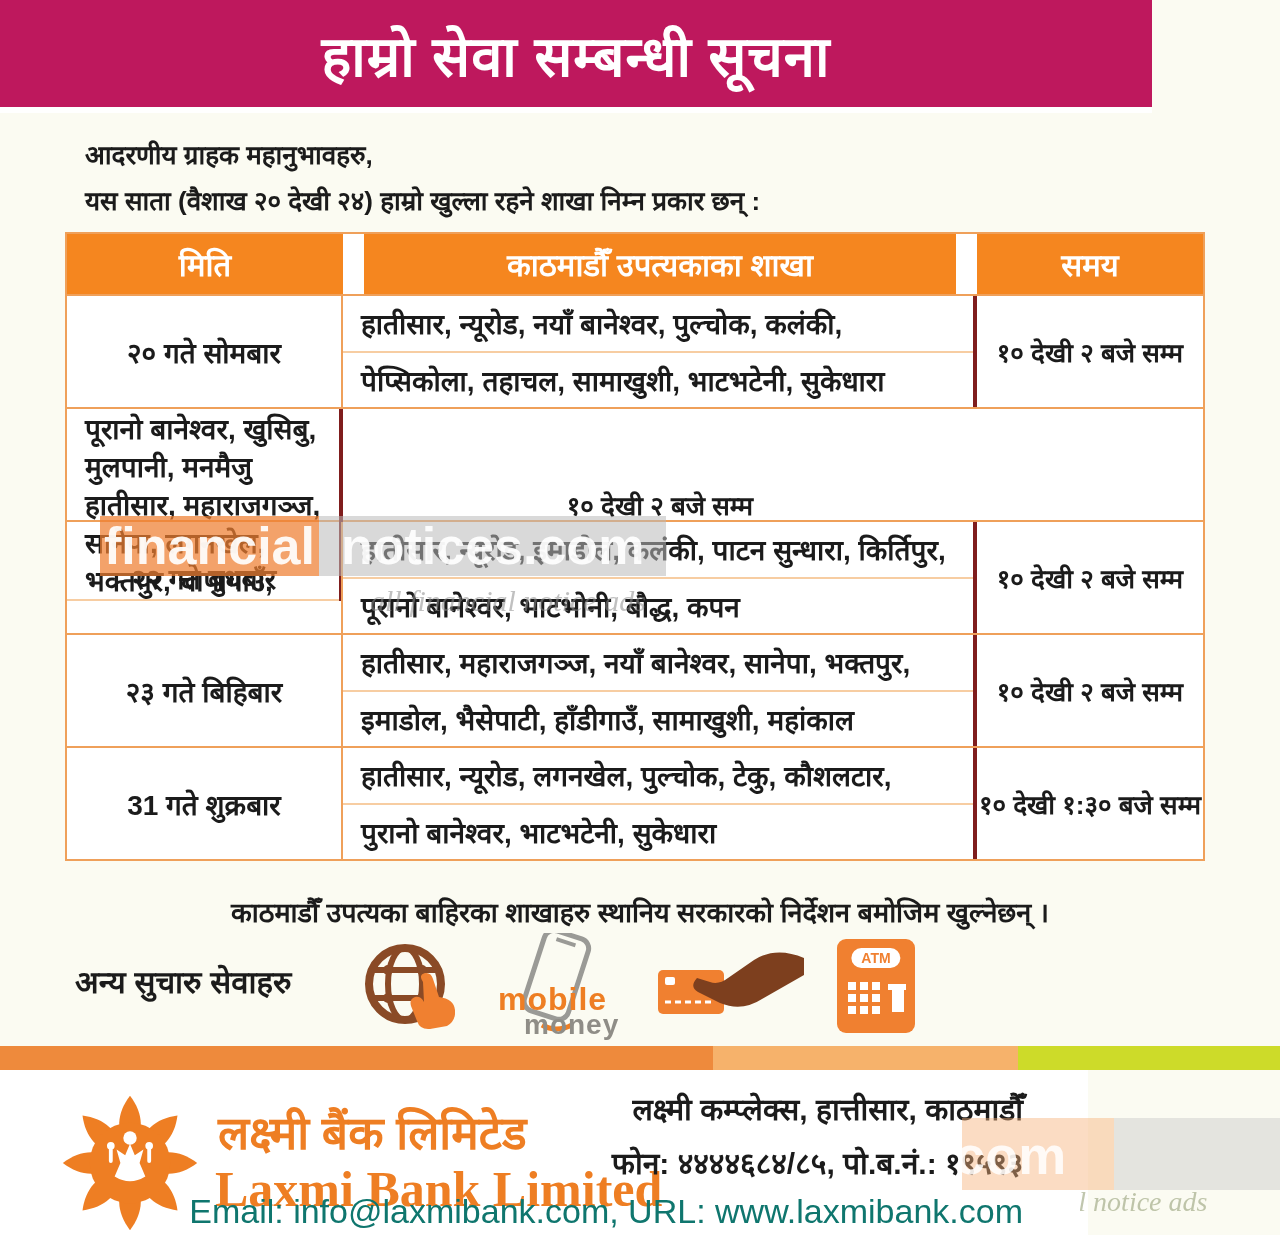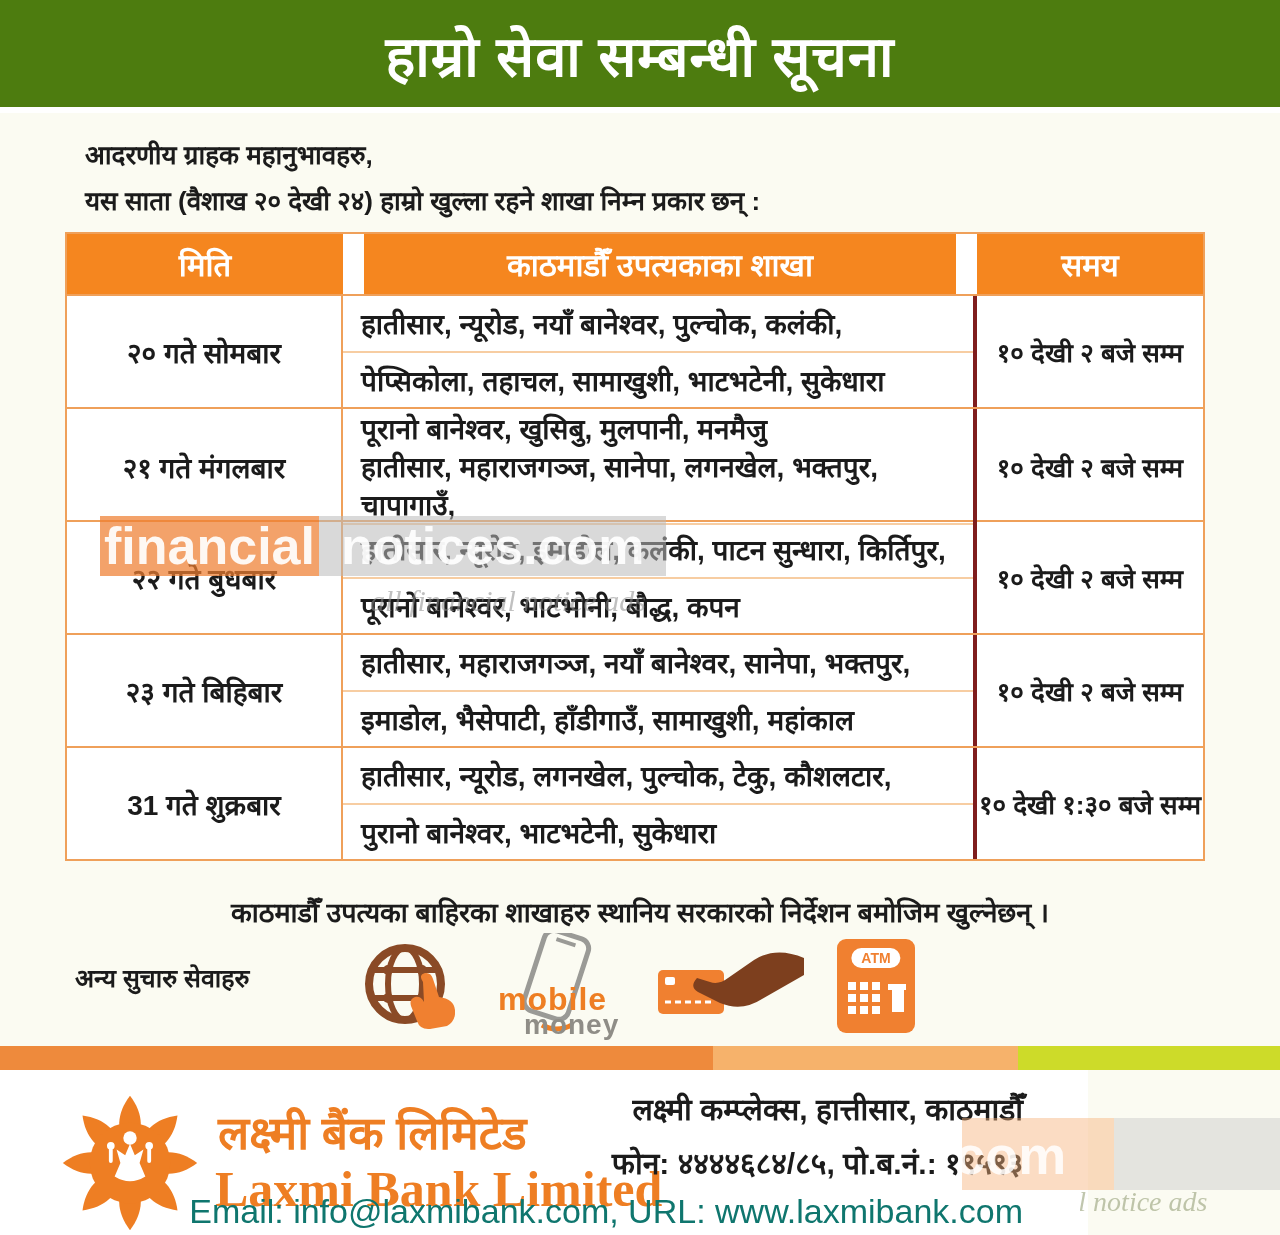--- a/index.html
+++ b/index.html
@@ -6,22 +6,22 @@
   html,body { width:1280px; height:1235px; }
   body {
     position:relative; overflow:hidden;
     background:#fbfbf2;
     font-family:"Liberation Sans","DejaVu Sans",sans-serif;
     color:#1b1b1b;
   }
 
   
   .header {
-    position:absolute; left:0; top:0; width:1280px; height:113px;
-    background:#4d7c0f; display:flex; align-items:center; justify-content:center;
+    position:absolute; left:0; top:0; width:1152px; height:113px;
+    background:#be185d; display:flex; align-items:center; justify-content:center;
     border-bottom:6px solid #fff;
   }
   .header h1 { color:#fff; font-size:56px; font-weight:700; letter-spacing:1px; }
 
   
   .intro { position:absolute; left:85px; top:132px; }
   .intro p { font-size:26px; font-weight:700; line-height:46px; }
 
   
   .notice-table {
@@ -37,21 +37,21 @@
   .t-date { display:flex; align-items:center; justify-content:center; font-size:28px; font-weight:700; border-right:2px solid #EFA05A; }
   .t-branches { display:flex; flex-direction:column; border-right:4px solid #7f1d1d; }
   .t-line { flex:1; display:flex; align-items:center; padding-left:18px; font-size:28px; font-weight:700; }
   .t-line.first { border-bottom:2px solid #F7CDA2; }
   .t-time { display:flex; align-items:center; justify-content:center; font-size:26px; font-weight:700; }
 
   
   .note { position:absolute; left:0; top:893px; width:1280px; text-align:center; font-size:27px; font-weight:700; }
 
   
-  .services-label { position:absolute; left:75px; top:960px; font-size:25px; font-weight:700; }
+  .services-label { position:absolute; left:75px; top:960px; font-size:31px; font-weight:700; }
   .icon-wrap { position:absolute; }
   .globe-wrap   { left:363px; top:940px; width:92px;  height:96px; }
   .mobile-wrap  { left:482px; top:933px; width:150px; height:102px; }
   .card-wrap    { left:652px; top:952px; width:152px; height:74px; }
   .atm-wrap     { left:836px; top:938px; width:80px;  height:96px; }
   .mm-text1 { position:absolute; left:16px; top:48px; font-size:32px; font-weight:700; color:#EE7E23; letter-spacing:1px; }
   .mm-text2 { position:absolute; left:42px; top:76px; font-size:28px; font-weight:700; color:#8f8d87; letter-spacing:1px; }
   .atm-label { position:absolute; left:50%; top:10px; transform:translateX(-50%);
     background:#fff; color:#F08030; font-size:14px; font-weight:700;
     padding:2px 10px; border-radius:10px; }
@@ -109,21 +109,20 @@
   <div class="t-row">
     <div class="t-date">२० गते सोमबार</div>
     <div class="t-branches">
       <div class="t-line first">हातीसार, न्यूरोड, नयाँ बानेश्वर, पुल्चोक, कलंकी,</div>
       <div class="t-line">पेप्सिकोला, तहाचल, सामाखुशी, भाटभटेनी, सुकेधारा</div>
     </div>
     <div class="t-time">१० देखी २ बजे सम्म</div>
   </div>
 
   <div class="t-row">
-    <div class="t-date">२१ गते मंगलबार</div>
     <div class="t-branches">
       <div class="t-line">पूरानो बानेश्वर, खुसिबु, मुलपानी, मनमैजु</div>
       <div class="t-line first">हातीसार, महाराजगञ्ज, सानेपा, लगनखेल, भक्तपुर, चापागाउँ,</div>
     </div>
     <div class="t-time">१० देखी २ बजे सम्म</div>
   </div>
 
   <div class="t-row">
     <div class="t-date">२२ गते बुधबार</div>
     <div class="t-branches">

